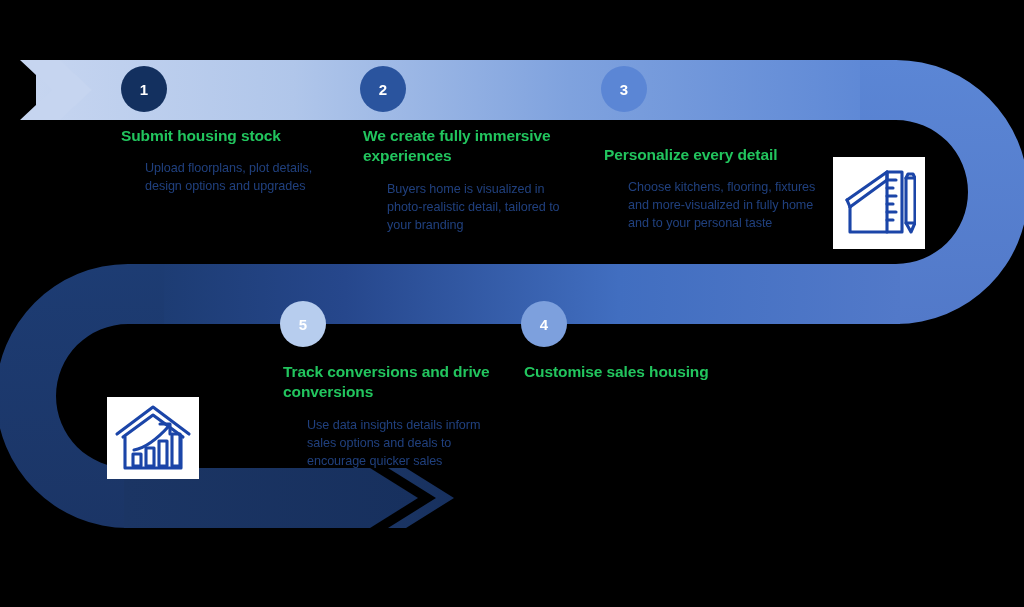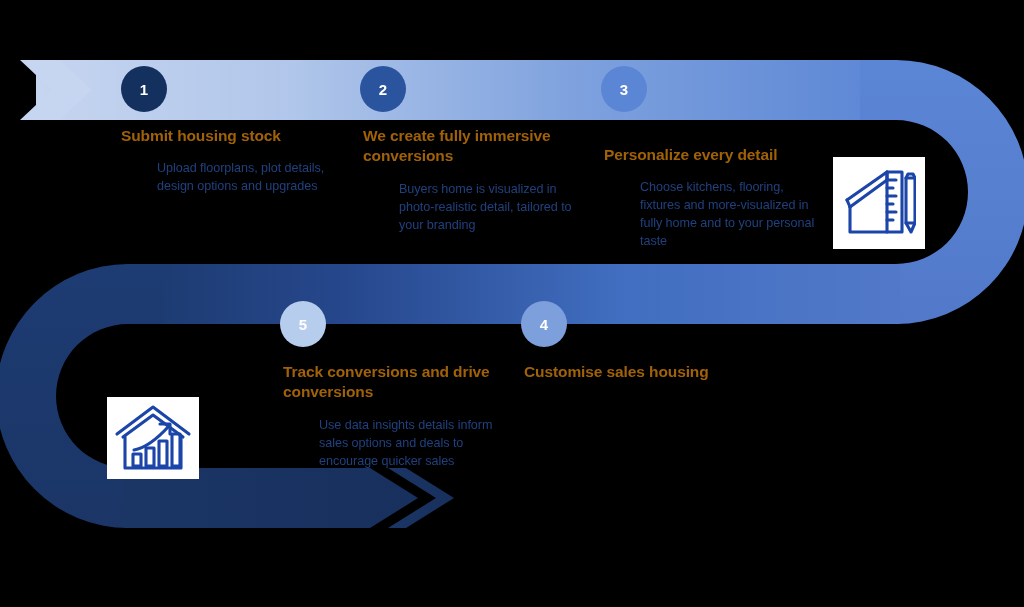--- a/index.html
+++ b/index.html
@@ -40,28 +40,28 @@
 
   
   .step-block {
     position: absolute;
     width: 220px;
   }
   .step-title {
     font-size: 15.5px;
     font-weight: bold;
     line-height: 1.32;
-    color: #a16207;
+    color: #22c55e;
     letter-spacing: -0.1px;
     margin: 0 0 14px 0;
   }
   .step-desc-row {
     display: flex;
     align-items: flex-start;
-    gap: 29px;
+    gap: 17px;
   }
   .accent-bar {
     width: 7px;
     border-radius: 4px;
     flex: 0 0 auto;
   }
   .step-desc {
     font-size: 12.6px;
     line-height: 1.42;
     color: #20407e;
@@ -147,21 +147,21 @@
 
   <div class="step-block" style="left:121px; top:126px;">
     <p class="step-title">Submit housing stock</p>
     <div class="step-desc-row">
       <div class="accent-bar" style="background: rgb(28, 58, 112);"></div>
       <p class="step-desc">Upload floorplans, plot details, design options and upgrades</p>
     </div>
   </div>
 
   <div class="step-block" style="left:363px; top:126px;">
-    <p class="step-title">We create fully immersive conversions</p>
+    <p class="step-title">We create fully immersive experiences</p>
     <div class="step-desc-row">
       <div class="accent-bar" style="background: rgb(47, 92, 174);"></div>
       <p class="step-desc">Buyers home is visualized in photo-realistic detail, tailored to your branding</p>
     </div>
   </div>
 
   <div class="step-block" style="left:604px; top:126px;margin-top:19px;">
     <p class="step-title">Personalize every detail</p>
     <div class="step-desc-row">
       <div class="accent-bar" style="background: rgb(70, 121, 207);"></div>

